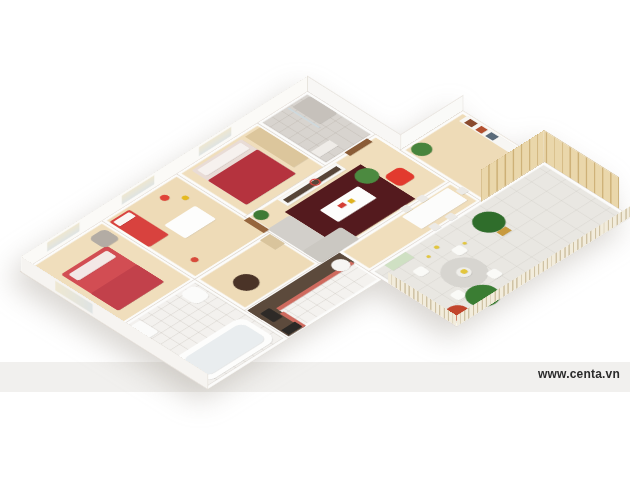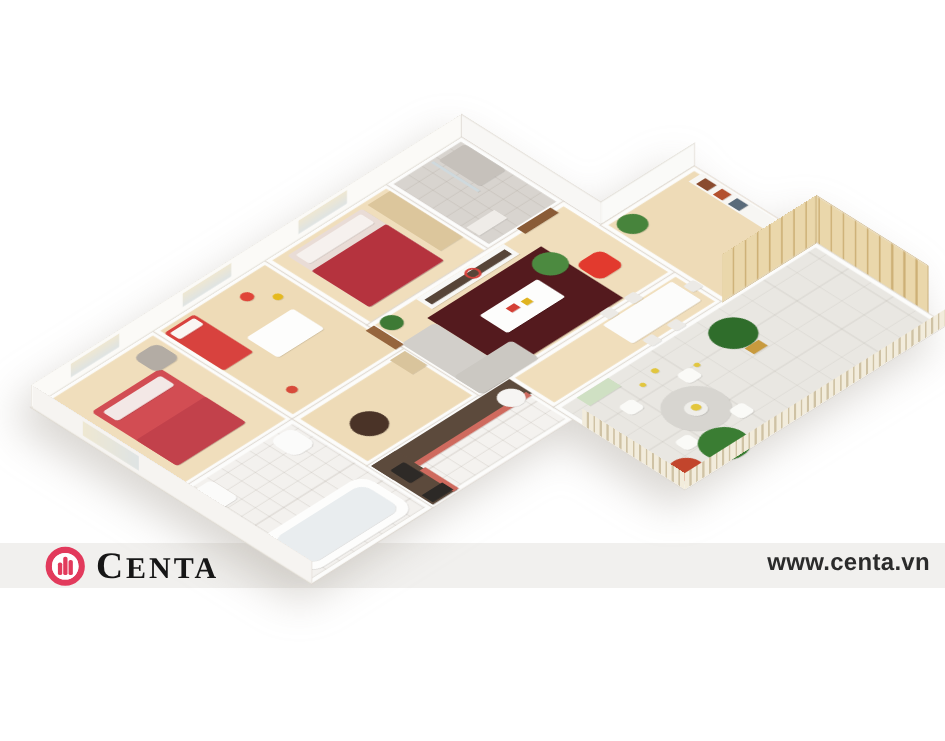--- a/index.html
+++ b/index.html
@@ -37,21 +37,21 @@
   .screen-v { background:repeating-linear-gradient(0deg,#ead7ab 0 11px,#cdb076 11px 13px); box-shadow:0 0 0 1px #c3a76f; }
   .furn { box-shadow:0 1px 0 rgba(0,0,0,0.10); }
   .round { border-radius:50%; }
   .ring { border:2px solid #d6413b; background:transparent; box-shadow:none; }
 
   
   .brand { position:absolute; left:30px; top:362px; height:30px; display:flex; align-items:center; gap:7px; z-index:6; }
   .brand-text { font-family:"Liberation Serif", serif; font-weight:700; font-size:20px;
                 letter-spacing:2px; color:#161616; line-height:1; }
   .brand-text::first-letter { font-size:25px; }
-  .site-url { position:absolute; right:10px; top:367px; font-size:16px; font-weight:700;
+  .site-url { position:absolute; right:10px; top:367px; font-size:12px; font-weight:700;
               color:#2b2b2b; z-index:6; letter-spacing:0.2px; }
 </style>
 </head>
 <body>
 
 <div class="canvas">
 
   <div class="brand-band" style="background: rgb(241, 240, 238);"></div>
 
   <div class="scene-wrap">
@@ -143,26 +143,16 @@
         <div class="el wall win-w" style="left: -22px; top: 0px; width: 22px; height: 300px; background-color: rgb(246, 244, 241); transform-origin: 100% 50%; transform: rotateY(90deg);"></div>
         <div class="el wall" style="left: 460px; top: 0px; width: 22px; height: 150px; background-color: rgb(248, 247, 245); transform-origin: 0px 50%; transform: rotateY(-90deg);"></div>
         <div class="el wall" style="left: 460px; top: 150px; width: 100px; height: 22px; background-color: rgb(250, 250, 248); transform-origin: 50% 0px; transform: rotateX(90deg);"></div>
         <div class="el fence-v" style="left: 264px; top: 310px; width: 16px; height: 110px; transform-origin: 100% 50%; transform: rotateY(90deg);"></div>
         <div class="el fence-h" style="left: 280px; top: 420px; width: 280px; height: 16px; transform-origin: 50% 0px; transform: rotateX(90deg);"></div>
         <div class="el screen-h" style="left: 460px; top: 234px; width: 100px; height: 46px; transform-origin: 50% 100%; transform: rotateX(-90deg);"></div>
         <div class="el screen-v" style="left: 560px; top: 280px; width: 46px; height: 120px; transform-origin: 0px 50%; transform: rotateY(-90deg);"></div>
       </div>
   </div>
 
-  <div class="brand">
-    <svg width="27" height="27" viewBox="0 0 32 32">
-      <circle cx="16" cy="16" r="13" fill="none" stroke="#e23a5c" stroke-width="5"></circle>
-      <circle cx="16" cy="16" r="10.5" fill="#ffffff"></circle>
-      <rect x="10.2" y="13" width="3.4" height="10" rx="1.5" fill="#e23a5c"></rect>
-      <rect x="14.4" y="8.5" width="3.4" height="14.5" rx="1.5" fill="#e23a5c"></rect>
-      <rect x="18.6" y="11" width="3.4" height="12" rx="1.5" fill="#e23a5c"></rect>
-    </svg>
-    <span class="brand-text" style="color: rgb(22, 22, 22);">CENTA</span>
-  </div>
 
   <div class="site-url" style="color: rgb(43, 43, 43);">www.centa.vn</div>
 
 </div>
 
 </body></html>

